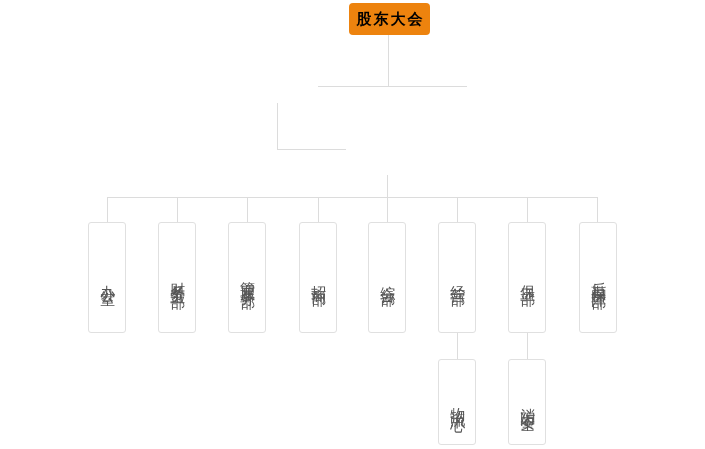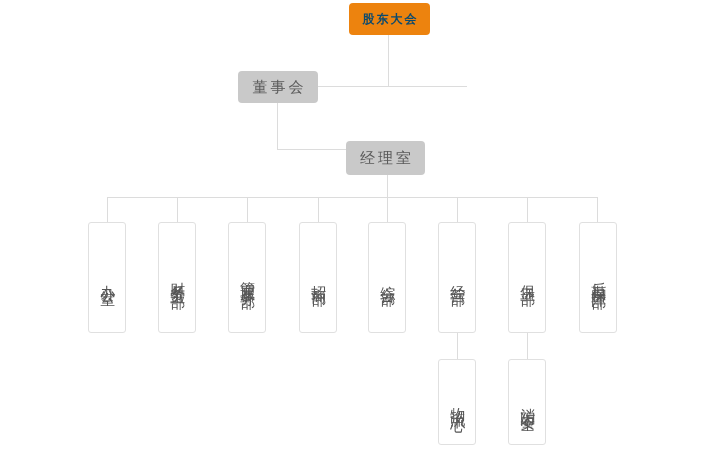--- a/index.html
+++ b/index.html
@@ -15,22 +15,22 @@
     position: absolute;
     box-sizing: border-box;
     display: flex;
     align-items: center;
     justify-content: center;
     text-align: center;
     white-space: nowrap;
   }
   .node-root {
     background: #ED830E;
-    color: #0c4a6e;
-    font-size: 12px;
+    color: #000000;
+    font-size: 15px;
     font-weight: bold;
     letter-spacing: 2px;
     padding-left: 2px;
     border-radius: 4px;
   }
   .node-gray {
     background: #C9C9C9;
     color: #595959;
     font-size: 15px;
     letter-spacing: 3px;
@@ -74,27 +74,21 @@
   <div class="line" style="left:457px; top:197px; width:1px; height:25px;"></div>
   <div class="line" style="left:527px; top:197px; width:1px; height:25px;"></div>
   <div class="line" style="left:597px; top:197px; width:1px; height:25px;"></div>
   <div class="line" style="left:457px; top:333px; width:1px; height:26px;"></div>
   <div class="line" style="left:527px; top:333px; width:1px; height:26px;"></div>
 
   <div class="node node-root" style="left:349px; top:3px; width:81px; height:32px;">
     <span>股东大会</span>
   </div>
 
-  <div class="node node-gray" style="left:238px; top:71px; width:80px; height:32px;">
-    <span>董事会</span>
-  </div>
 
-  <div class="node node-gray" style="left:346px; top:141px; width:79px; height:34px;">
-    <span>经理室</span>
-  </div>
 
   <div class="node node-dept" style="left:88px; top:222px; width:38px; height:111px;">
     <span class="vtext">办公室</span>
   </div>
   <div class="node node-dept" style="left:158px; top:222px; width:38px; height:111px;">
     <span class="vtext">财务劳工部</span>
   </div>
   <div class="node node-dept" style="left:228px; top:222px; width:38px; height:111px;">
     <span class="vtext">管理服务部</span>
   </div>

